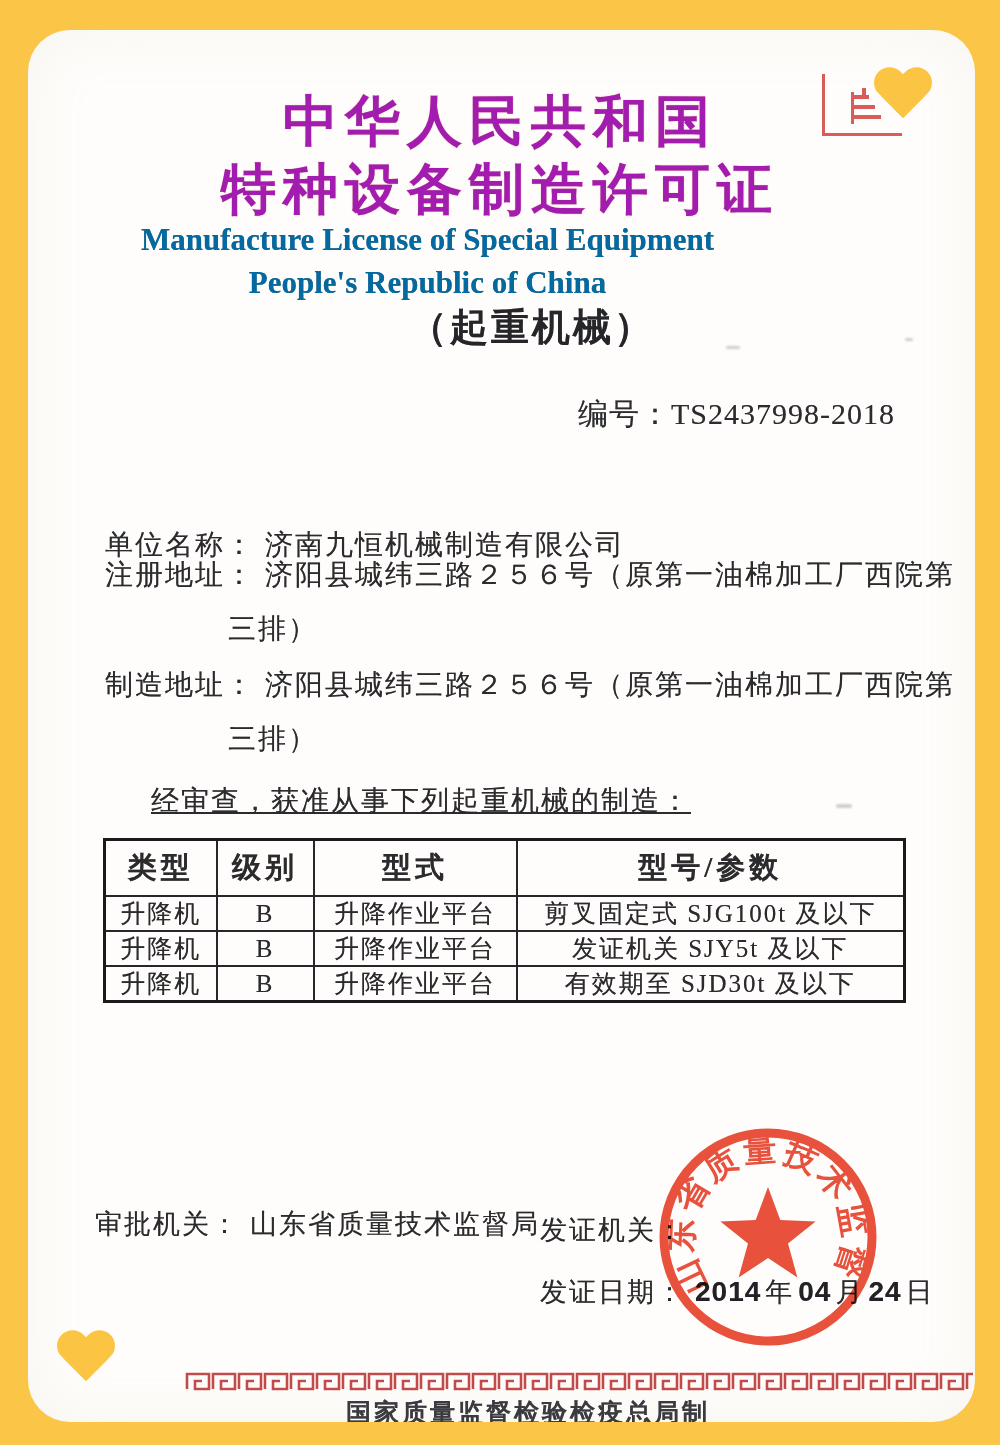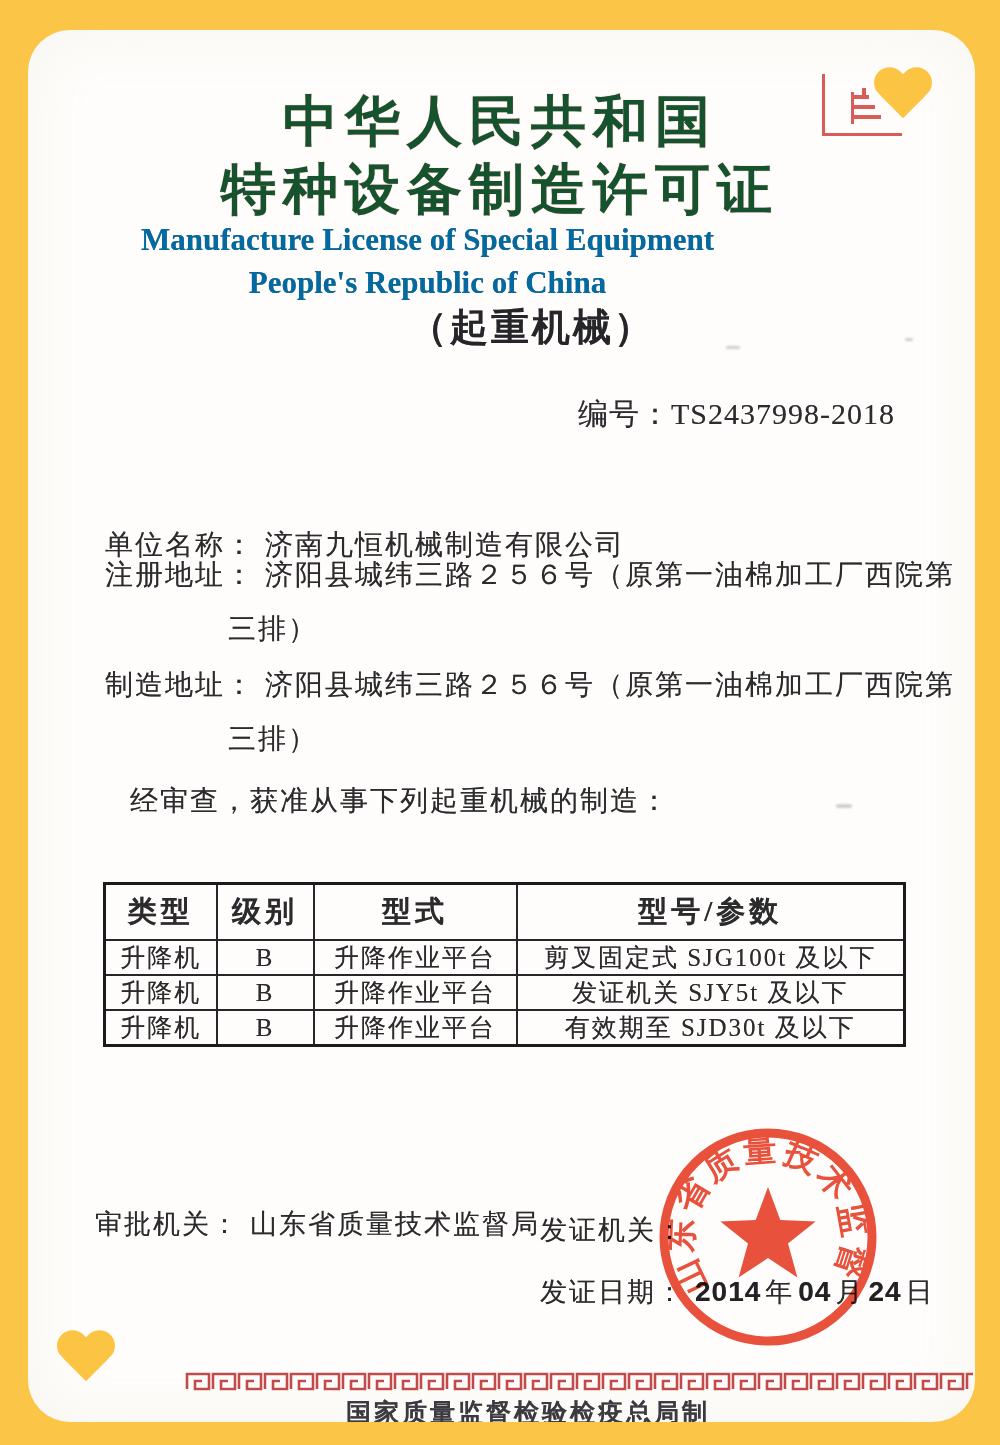--- a/index.html
+++ b/index.html
@@ -14,21 +14,21 @@
     position:absolute;
     left:28px;top:30px;right:25px;bottom:23px;
     background:#fefdfb;
     border-radius:42px;
     box-shadow:inset 0 0 60px rgba(200,190,160,0.12);
   }
   .abs{position:absolute;}
   
   .title-cn{
     left:0;width:1000px;text-align:center;
-    color:#14532d;font-weight:bold;
+    color:#a21caf;font-weight:bold;
     font-size:55px;line-height:1.0;
     letter-spacing:7px;
     text-shadow:0 0 1px rgba(195,39,43,.55);
   }
   .title-en{
     left:0;width:855px;text-align:center;
     color:#0369a1;font-weight:bold;
     font-size:31px;line-height:1.0;
     text-shadow:0 0 .5px rgba(27,43,60,.6);
   }
@@ -51,21 +51,20 @@
     text-shadow:0 0 .6px rgba(0,0,0,.45);
   }
   .label{margin-right:10px;}
   
   table.lic{
     position:absolute;left:103px;top:838px;
     width:800px;border-collapse:collapse;
     table-layout:fixed;
     border:3px solid #1b1b1e;
     background:transparent;
-    margin-top:44px;
   }
   table.lic th, table.lic td{
     border:2px solid #26262b;
     text-align:center;vertical-align:middle;
     color:#2b2b2e;
     text-shadow:0 0 .6px rgba(0,0,0,.5);
     padding:0;
     overflow:hidden;white-space:nowrap;
   }
   table.lic th{height:54px;font-size:29px;font-weight:600;letter-spacing:4px;}
@@ -142,21 +141,21 @@
     <span class="label">单位名称：</span><span>济南九恒机械制造有限公司</span>
   </div>
   <div class="abs info-line" style="left:105px;top:556px;">
     <span class="label">注册地址：</span><span>济阳县城纬三路２５６号（原第一油棉加工厂西院第</span>
   </div>
   <div class="abs info-line" style="left:228px;top:610px;">三排）</div>
   <div class="abs info-line" style="left:105px;top:666px;">
     <span class="label">制造地址：</span><span>济阳县城纬三路２５６号（原第一油棉加工厂西院第</span>
   </div>
   <div class="abs info-line" style="left:228px;top:720px;">三排）</div>
-  <div class="abs info-line" style="left:130px;top:782px;">经审查，获准从事下列起重机械的制造：</div>
+  <div class="abs info-line" style="left:151px;top:782px;text-decoration:underline;">经审查，获准从事下列起重机械的制造：</div>
 
   <table class="lic">
     <colgroup>
         <col style="width:112px">
         <col style="width:97px">
         <col style="width:203px">
         <col style="width:388px">
       </colgroup>
     <thead>
       <tr>

